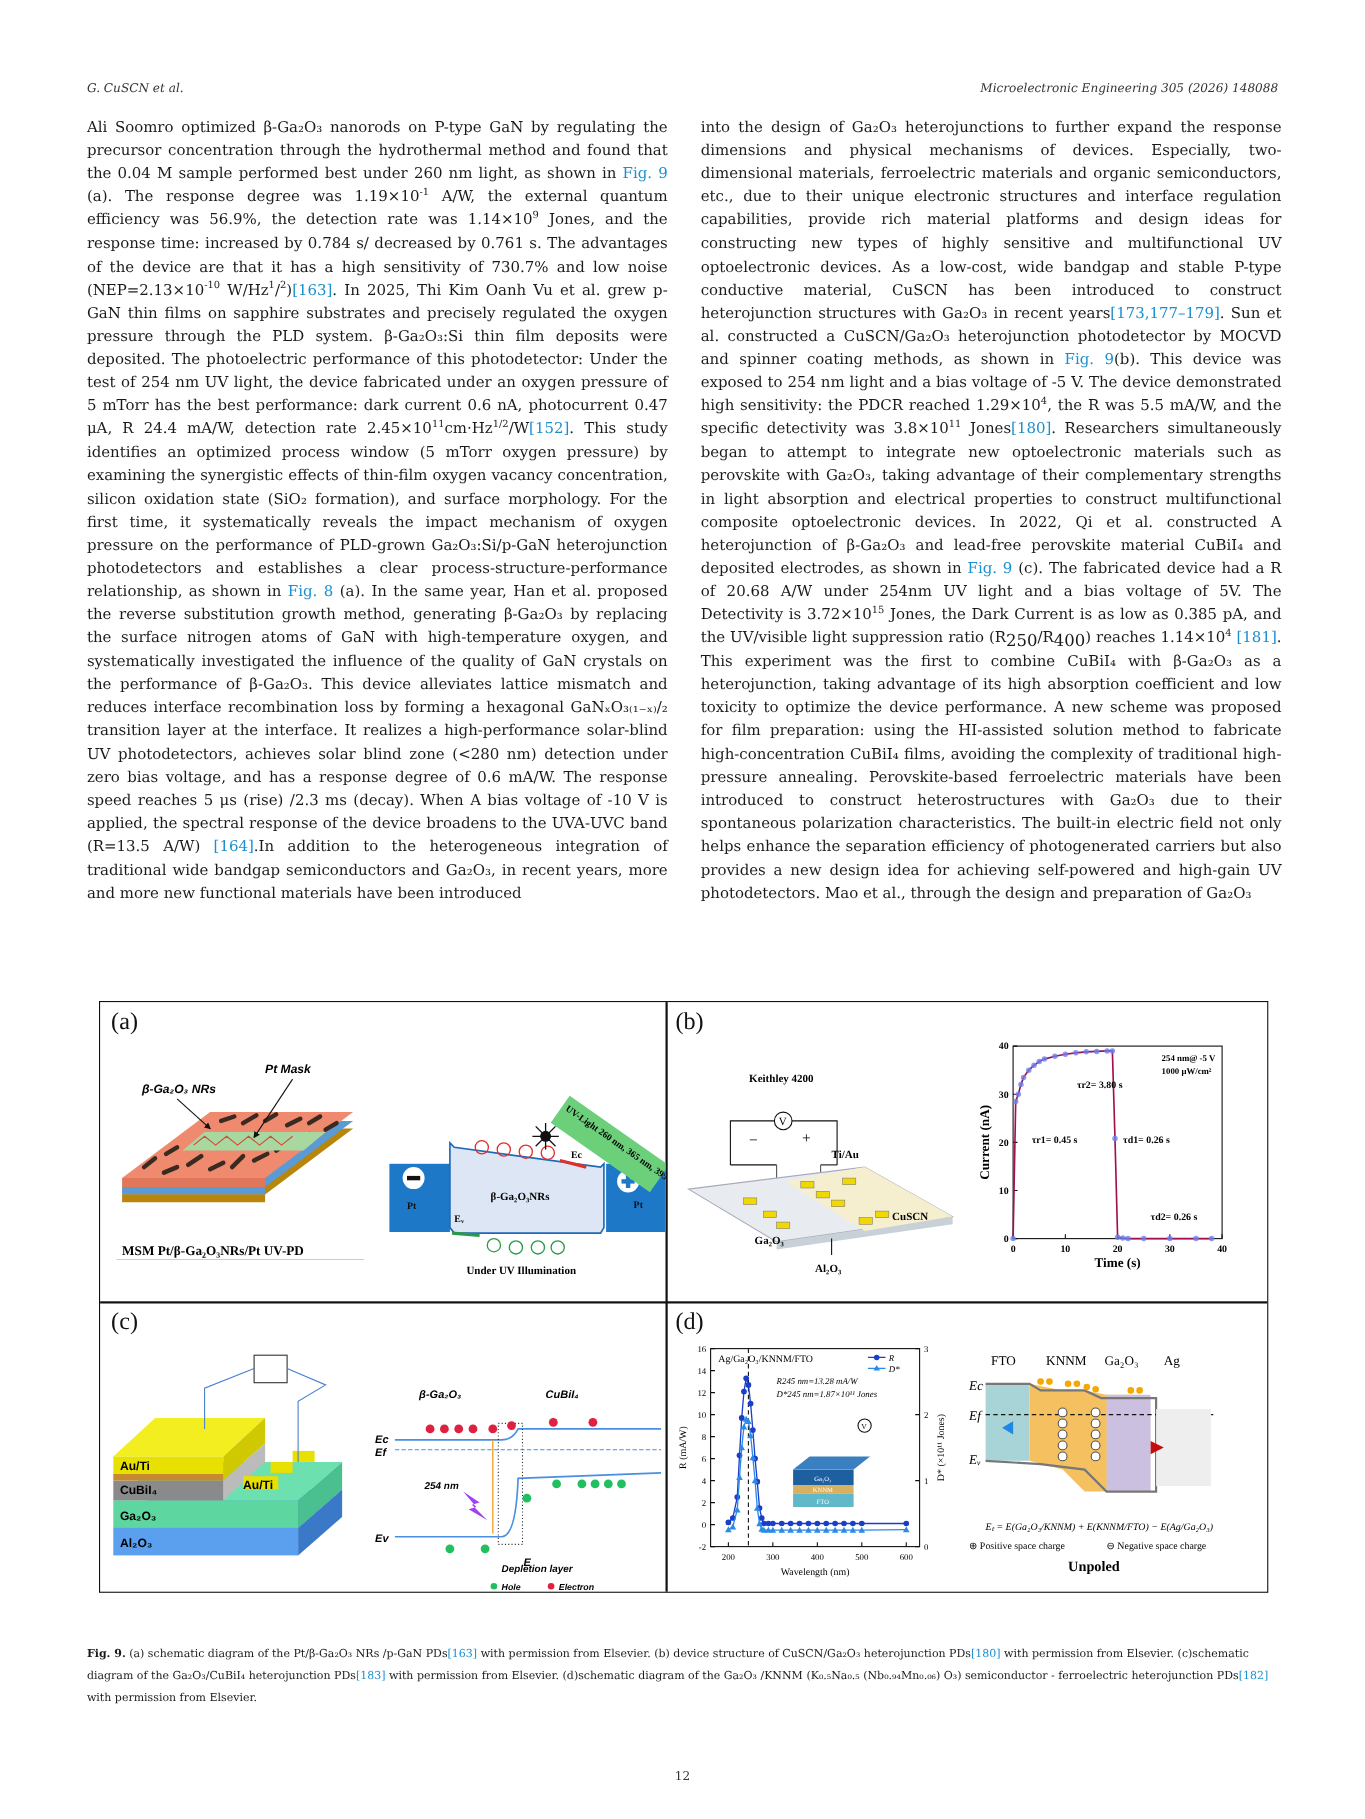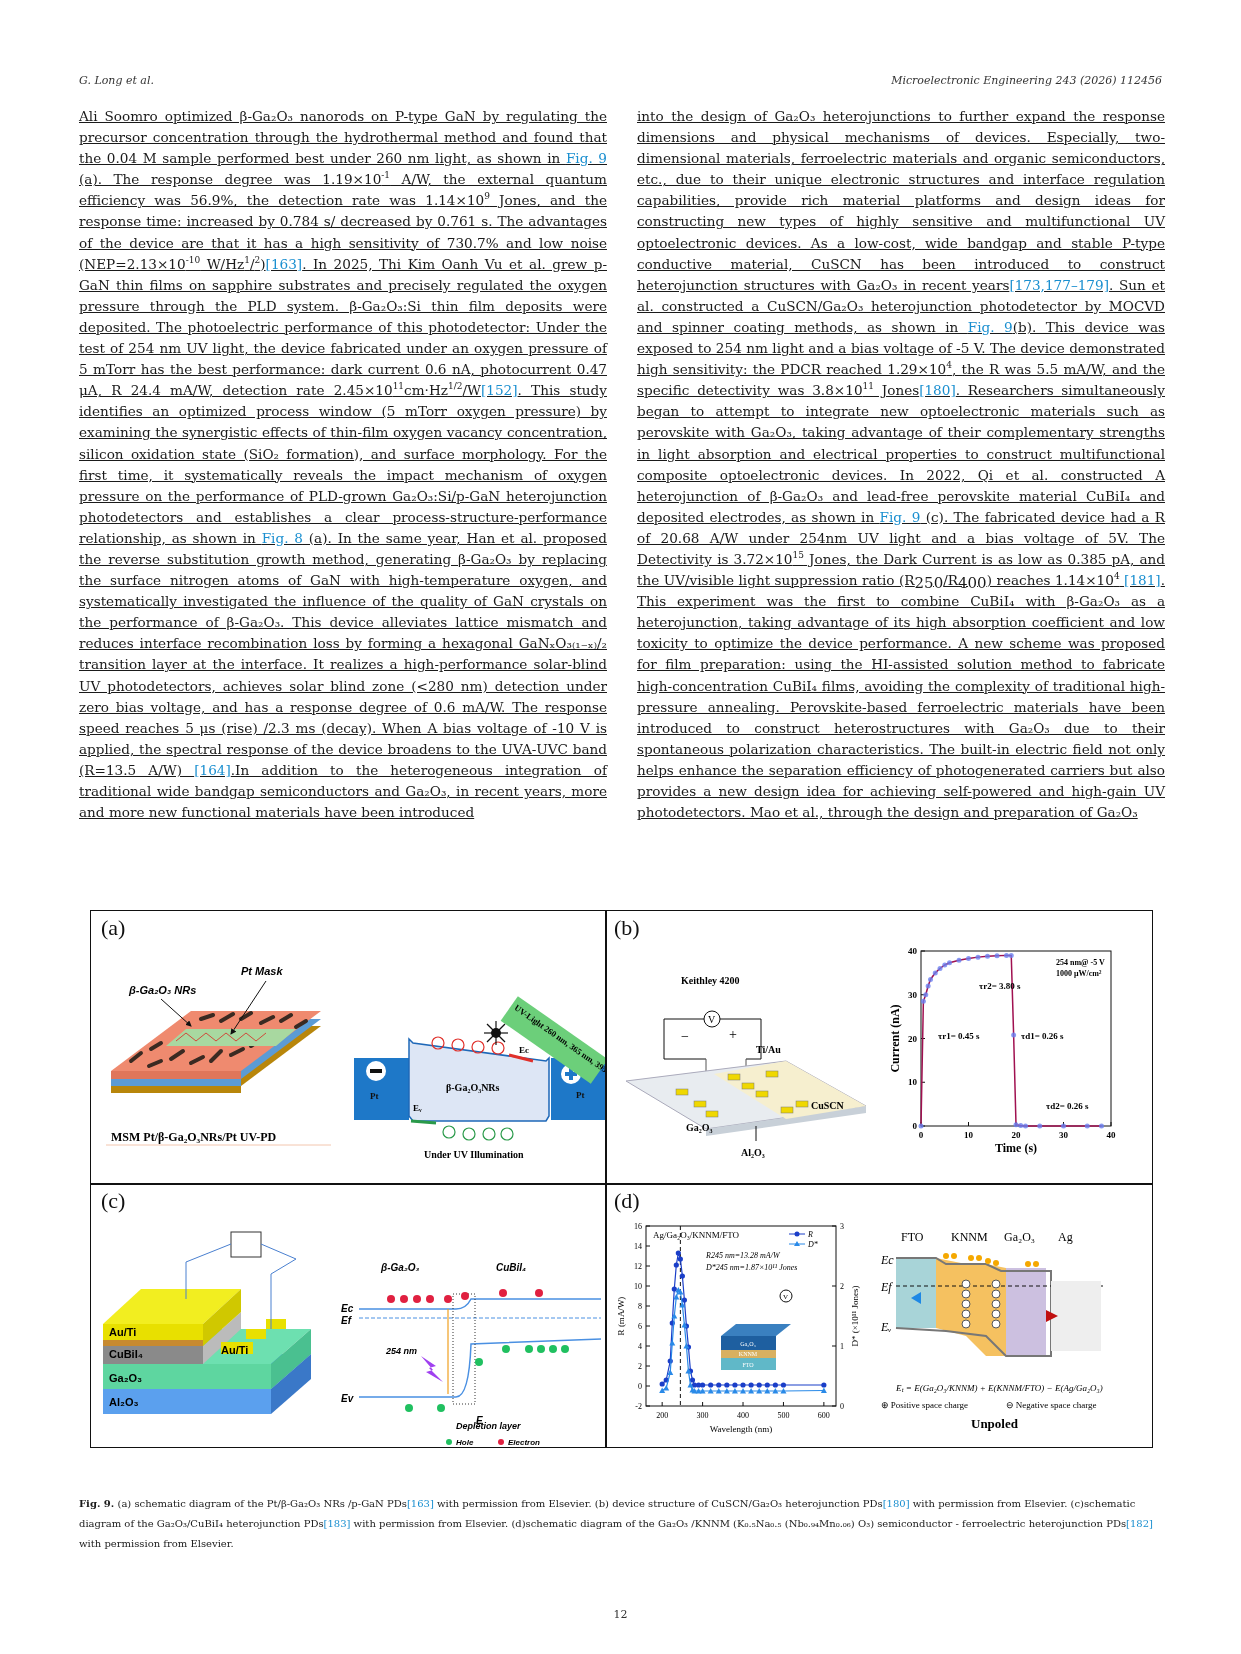--- a/index.html
+++ b/index.html
@@ -1,40 +1,40 @@
 <!DOCTYPE html>
 <html><head>
 <meta charset="utf-8">
 <style>
   html,body{margin:0;padding:0;background:#fff;}
   body{width:1241px;height:1654px;position:relative;font-family:"DejaVu Serif","Liberation Serif",serif;color:#1a1a1a;overflow:hidden;}
   .hdr{position:absolute;top:74px;font-style:italic;font-size:11px;color:#333;}
   .hdr.l{left:79px;} .hdr.r{right:79px;}
   .col{position:absolute;top:106px;width:528px;font-size:13.6px;line-height:21.1px;text-align:justify;hyphens:auto;}
   .col.l{left:79px;} .col.r{left:637px;}
-  .col p{margin:0;text-decoration:underline;}
+  .col p{margin:0;}
   .lnk{color:#1a8fd0;}
   sup{font-size:9px;line-height:0;vertical-align:6px;}
   sub{font-size:15px;line-height:0;vertical-align:-3px;}
   .fig{position:absolute;left:90px;top:910px;width:1063px;height:538px;border:1.5px solid #111;box-sizing:border-box;}
   .vline{position:absolute;left:514px;top:0;width:1.5px;height:100%;background:#111;}
   .hline{position:absolute;left:0;top:272px;width:100%;height:1.5px;background:#111;}
   .panel{position:absolute;}
   .plabel{position:absolute;font-family:"Liberation Serif",serif;font-size:22px;color:#111;}
   .caption{position:absolute;left:79px;top:1494px;width:1086px;font-size:10px;line-height:20px;}
   .caption b{font-weight:bold;}
   .pgnum{position:absolute;top:1608px;left:0;width:100%;text-align:center;font-size:11px;color:#333;}
   svg text{font-family:"Liberation Serif",serif;}
   .sans{font-family:"Liberation Sans",sans-serif !important;}
 </style>
 </head>
 <body>
 
-<div class="hdr l">G. Long et al.</div>
-<div class="hdr r">Microelectronic Engineering 243 (2026) 112456</div>
+<div class="hdr l">G. CuSCN et al.</div>
+<div class="hdr r">Microelectronic Engineering 305 (2026) 148088</div>
 
 <div class="col l">
   <p><span>Ali Soomro optimized β-Ga₂O₃ nanorods on P-type GaN by regulating the precursor concentration through the hydrothermal method and found that the 0.04 M sample performed best under 260 nm light, as shown in </span><span class="lnk">Fig. 9</span><span> (a). The response degree was 1.19×10</span><sup>-1</sup><span> A/W, the external quantum efficiency was 56.9%, the detection rate was 1.14×10</span><sup>9</sup><span> Jones, and the response time: increased by 0.784 s/ decreased by 0.761 s. The advantages of the device are that it has a high sensitivity of 730.7% and low noise (NEP=2.13×10</span><sup>-10</sup><span> W/Hz</span><sup>1</sup><span>/</span><sup>2</sup><span>)</span><span class="lnk">[163]</span><span>. In 2025, Thi Kim Oanh Vu et al. grew p-GaN thin films on sapphire substrates and precisely regulated the oxygen pressure through the PLD system. β-Ga₂O₃:Si thin film deposits were deposited. The photoelectric performance of this photodetector: Under the test of 254 nm UV light, the device fabricated under an oxygen pressure of 5 mTorr has the best performance: dark current 0.6 nA, photocurrent 0.47 μA, R 24.4 mA/W, detection rate 2.45×10</span><sup>11</sup><span>cm·Hz</span><sup>1/2</sup><span>/W</span><span class="lnk">[152]</span><span>. This study identifies an optimized process window (5 mTorr oxygen pressure) by examining the synergistic effects of thin-film oxygen vacancy concentration, silicon oxidation state (SiO₂ formation), and surface morphology. For the first time, it systematically reveals the impact mechanism of oxygen pressure on the performance of PLD-grown Ga₂O₃:Si/p-GaN heterojunction photodetectors and establishes a clear process-structure-performance relationship, as shown in </span><span class="lnk">Fig. 8</span><span> (a). In the same year, Han et al. proposed the reverse substitution growth method, generating β-Ga₂O₃ by replacing the surface nitrogen atoms of GaN with high-temperature oxygen, and systematically investigated the influence of the quality of GaN crystals on the performance of β-Ga₂O₃. This device alleviates lattice mismatch and reduces interface recombination loss by forming a hexagonal GaNₓO₃₍₁₋ₓ₎/₂ transition layer at the interface. It realizes a high-performance solar-blind UV photodetectors, achieves solar blind zone (&lt;280 nm) detection under zero bias voltage, and has a response degree of 0.6 mA/W. The response speed reaches 5 μs (rise) /2.3 ms (decay). When A bias voltage of -10 V is applied, the spectral response of the device broadens to the UVA-UVC band (R=13.5 A/W) </span><span class="lnk">[164]</span><span>.In addition to the heterogeneous integration of traditional wide bandgap semiconductors and Ga₂O₃, in recent years, more and more new functional materials have been introduced</span></p>
 </div>
 
 <div class="col r">
   <p><span>into the design of Ga₂O₃ heterojunctions to further expand the response dimensions and physical mechanisms of devices. Especially, two-dimensional materials, ferroelectric materials and organic semiconductors, etc., due to their unique electronic structures and interface regulation capabilities, provide rich material platforms and design ideas for constructing new types of highly sensitive and multifunctional UV optoelectronic devices. As a low-cost, wide bandgap and stable P-type conductive material, CuSCN has been introduced to construct heterojunction structures with Ga₂O₃ in recent years</span><span class="lnk">[173,177–179]</span><span>. Sun et al. constructed a CuSCN/Ga₂O₃ heterojunction photodetector by MOCVD and spinner coating methods, as shown in </span><span class="lnk">Fig. 9</span><span>(b). This device was exposed to 254 nm light and a bias voltage of -5 V. The device demonstrated high sensitivity: the PDCR reached 1.29×10</span><sup>4</sup><span>, the R was 5.5 mA/W, and the specific detectivity was 3.8×10</span><sup>11</sup><span> Jones</span><span class="lnk">[180]</span><span>. Researchers simultaneously began to attempt to integrate new optoelectronic materials such as perovskite with Ga₂O₃, taking advantage of their complementary strengths in light absorption and electrical properties to construct multifunctional composite optoelectronic devices. In 2022, Qi et al. constructed A heterojunction of β-Ga₂O₃ and lead-free perovskite material CuBiI₄ and deposited electrodes, as shown in </span><span class="lnk">Fig. 9</span><span> (c). The fabricated device had a R of 20.68 A/W under 254nm UV light and a bias voltage of 5V. The Detectivity is 3.72×10</span><sup>15</sup><span> Jones, the Dark Current is as low as 0.385 pA, and the UV/visible light suppression ratio (R</span><sub>250</sub><span>/R</span><sub>400</sub><span>) reaches 1.14×10</span><sup>4</sup><span> </span><span class="lnk">[181]</span><span>. This experiment was the first to combine CuBiI₄ with β-Ga₂O₃ as a heterojunction, taking advantage of its high absorption coefficient and low toxicity to optimize the device performance. A new scheme was proposed for film preparation: using the HI-assisted solution method to fabricate high-concentration CuBiI₄ films, avoiding the complexity of traditional high-pressure annealing. Perovskite-based ferroelectric materials have been introduced to construct heterostructures with Ga₂O₃ due to their spontaneous polarization characteristics. The built-in electric field not only helps enhance the separation efficiency of photogenerated carriers but also provides a new design idea for achieving self-powered and high-gain UV photodetectors. Mao et al., through the design and preparation of Ga₂O₃</span></p>
 </div>
 
 <div class="fig">

